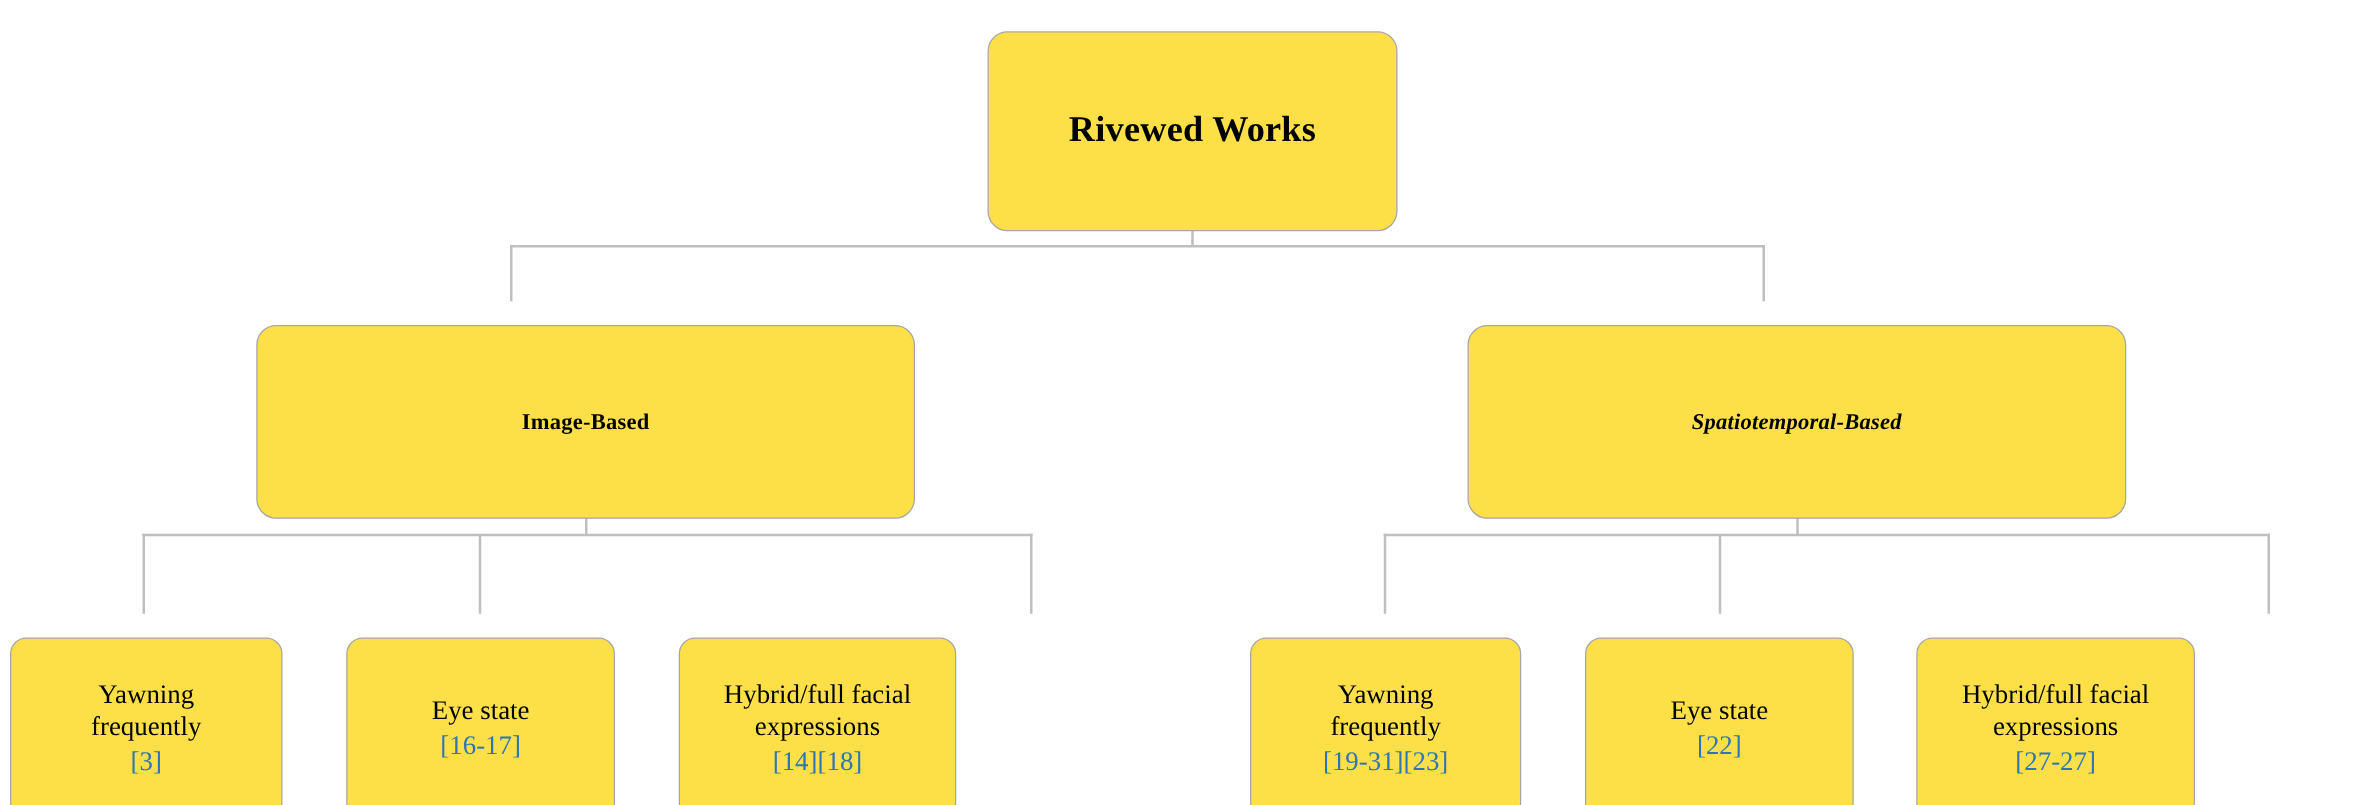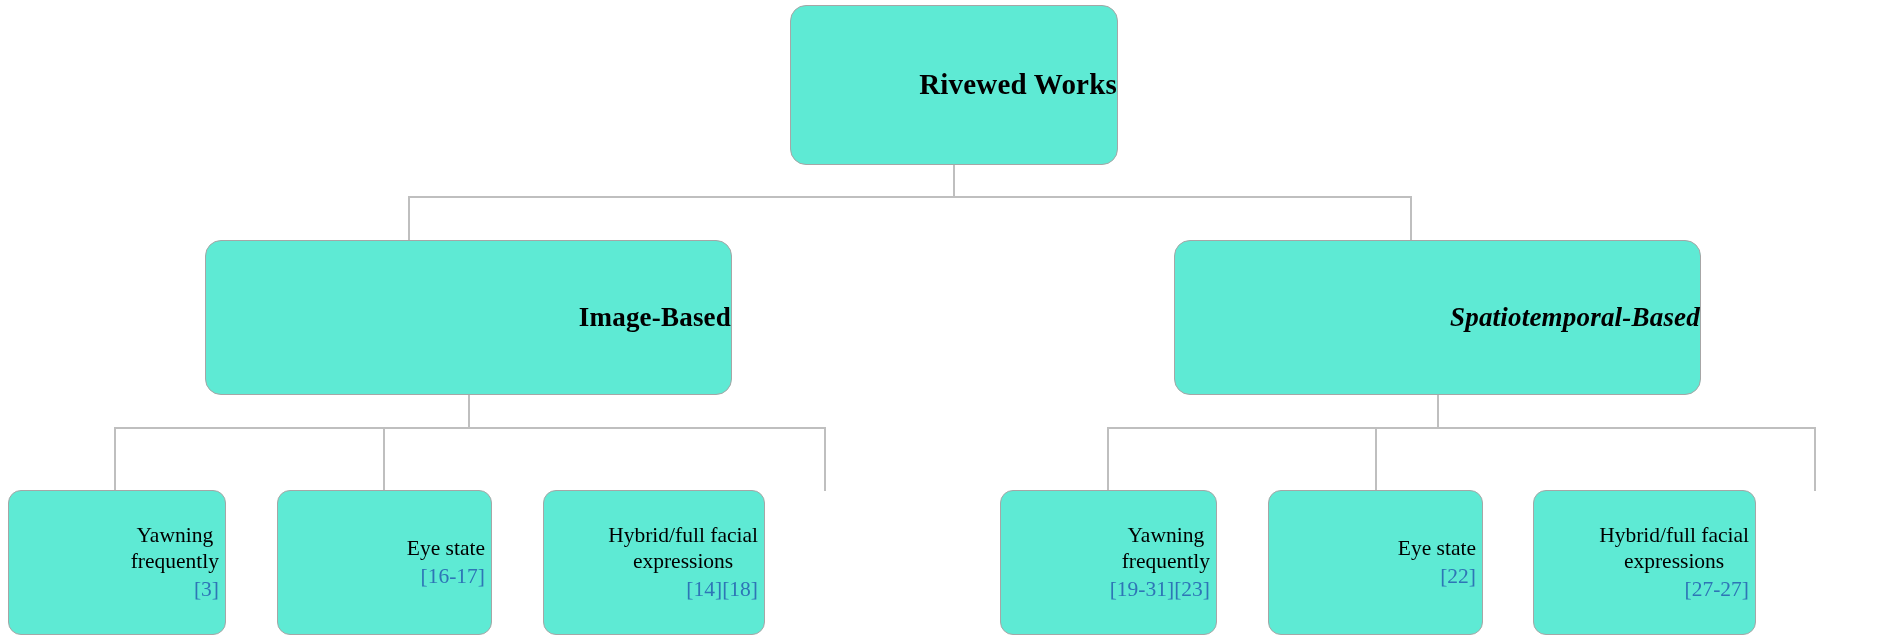--- a/index.html
+++ b/index.html
@@ -18,29 +18,30 @@
     width: 1900px;
     height: 644px;
     background: #ffffff;
     overflow: hidden;
   }
 
   
   .node {
     position: absolute;
     box-sizing: border-box;
-    background: #5eead4;
+    background: #fde047;
     border: 1.6px solid #a6a6a6;
     border-radius: 14px;
     display: flex;
     flex-direction: column;
-    align-items: flex-end;
+    align-items: center;
     justify-content: center;
     text-align: center;
     z-index: 3;
+    margin-top: 20px;
   }
 
   
   .node--root {
     left: 790px;
     top: 5px;
     width: 328px;
     height: 160px;
     border-radius: 16px;
   }
@@ -55,21 +56,21 @@
   .node--branch {
     top: 240px;
     width: 527px;
     height: 155px;
     border-radius: 16px;
   }
   .node--branch-left  { left: 205px; }
   .node--branch-right { left: 1174px; font-style: italic; }
   .node--branch .node-title {
     font-weight: bold;
-    font-size: 27px;
+    font-size: 18px;
     letter-spacing: 0.2px;
     line-height: 1.1;
   }
 
   
   .node--leaf {
     top: 490px;
     height: 145px;
     border-radius: 13px;
     padding: 4px 6px;

